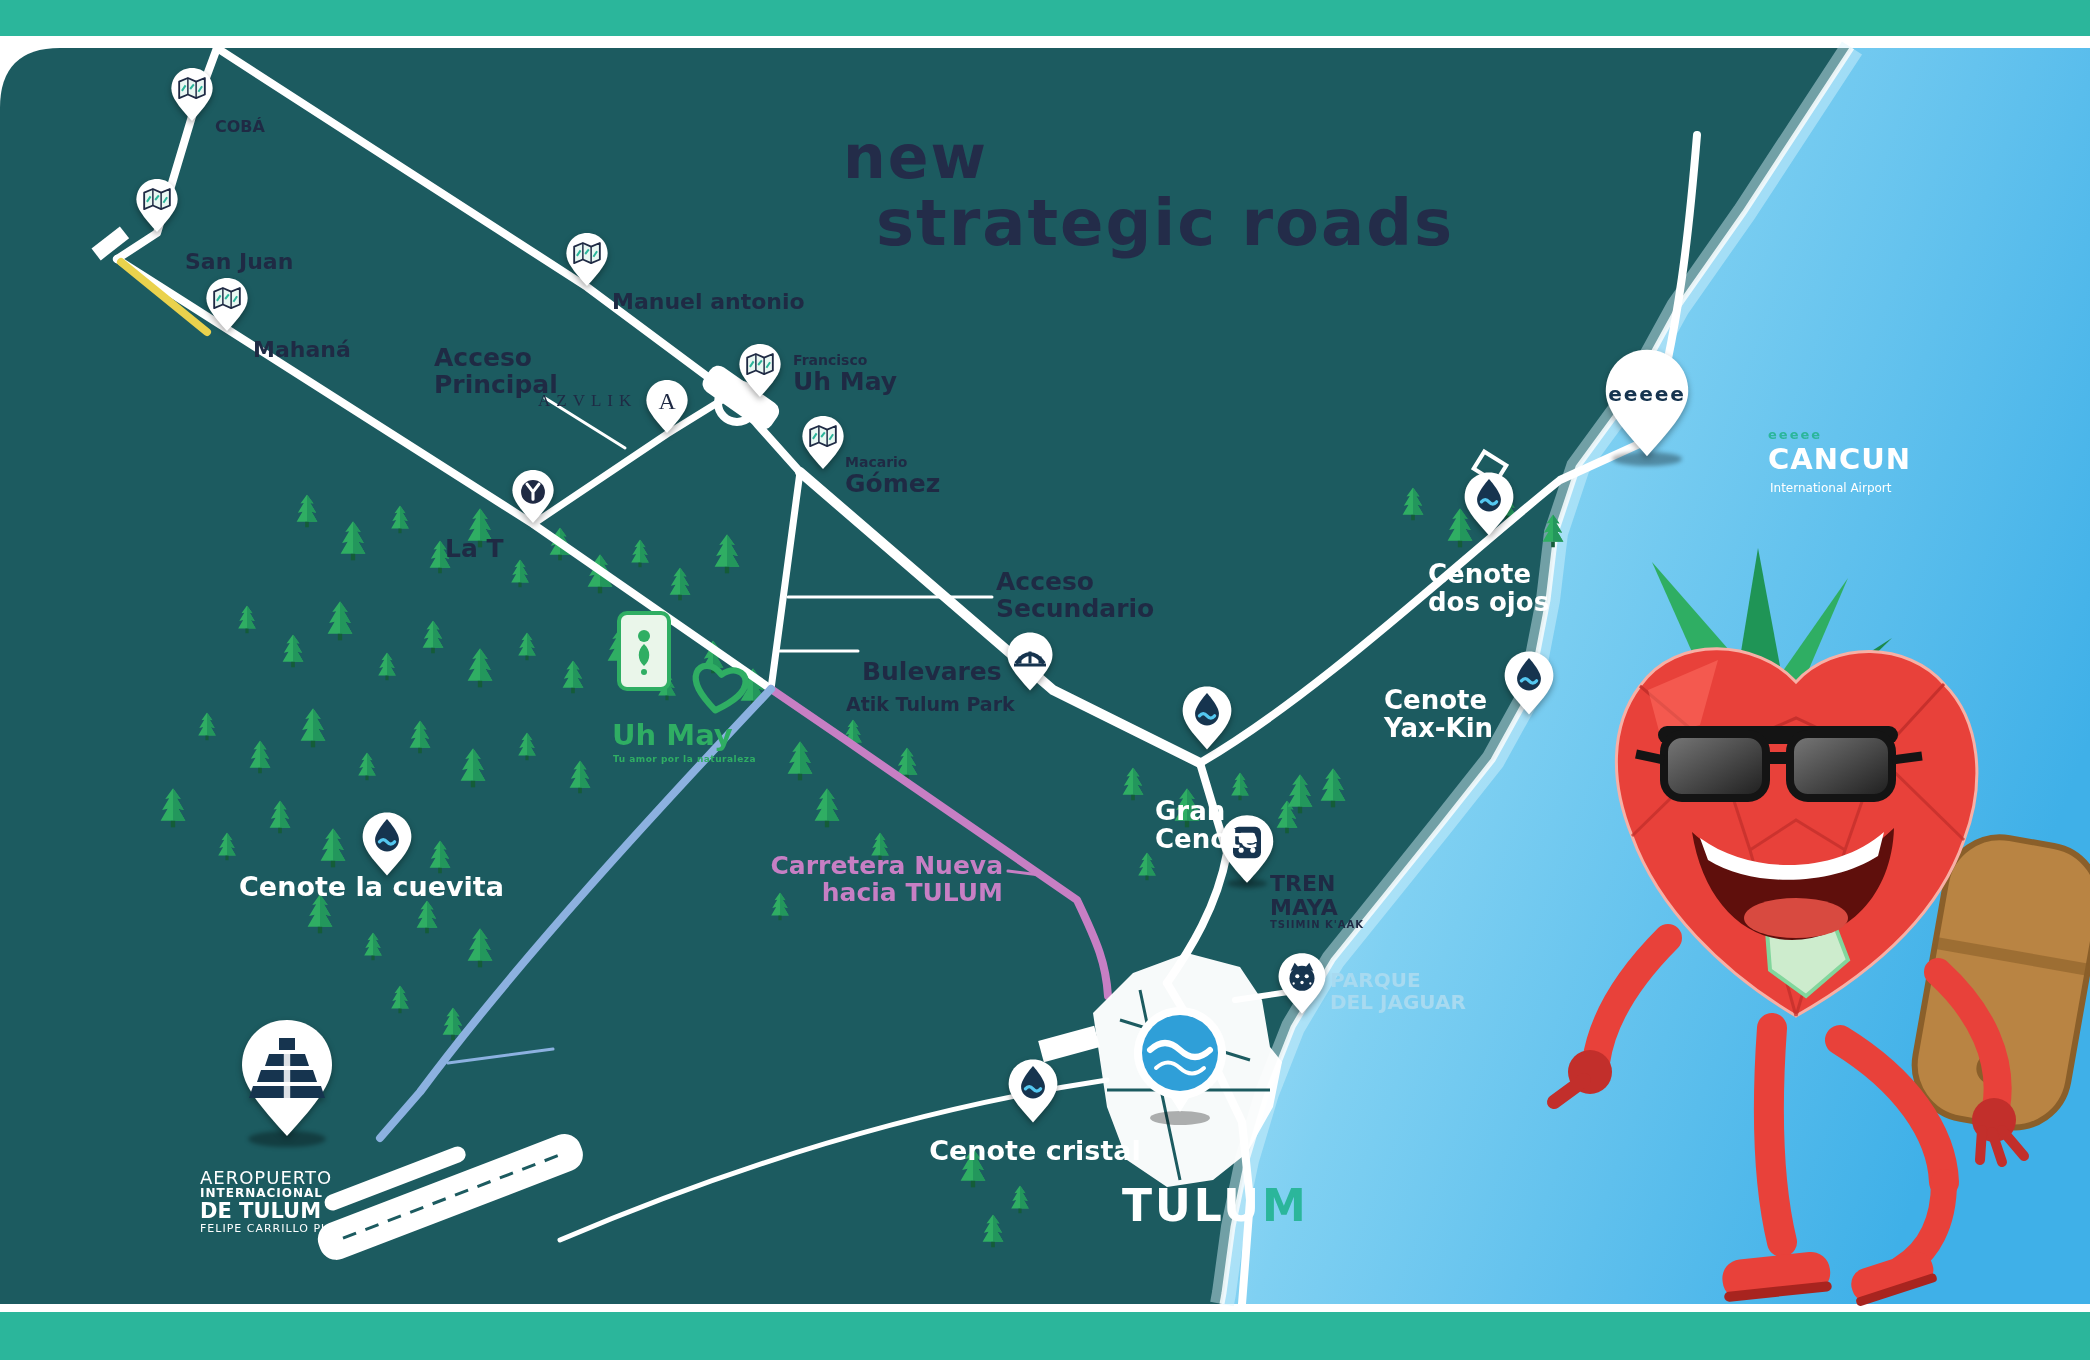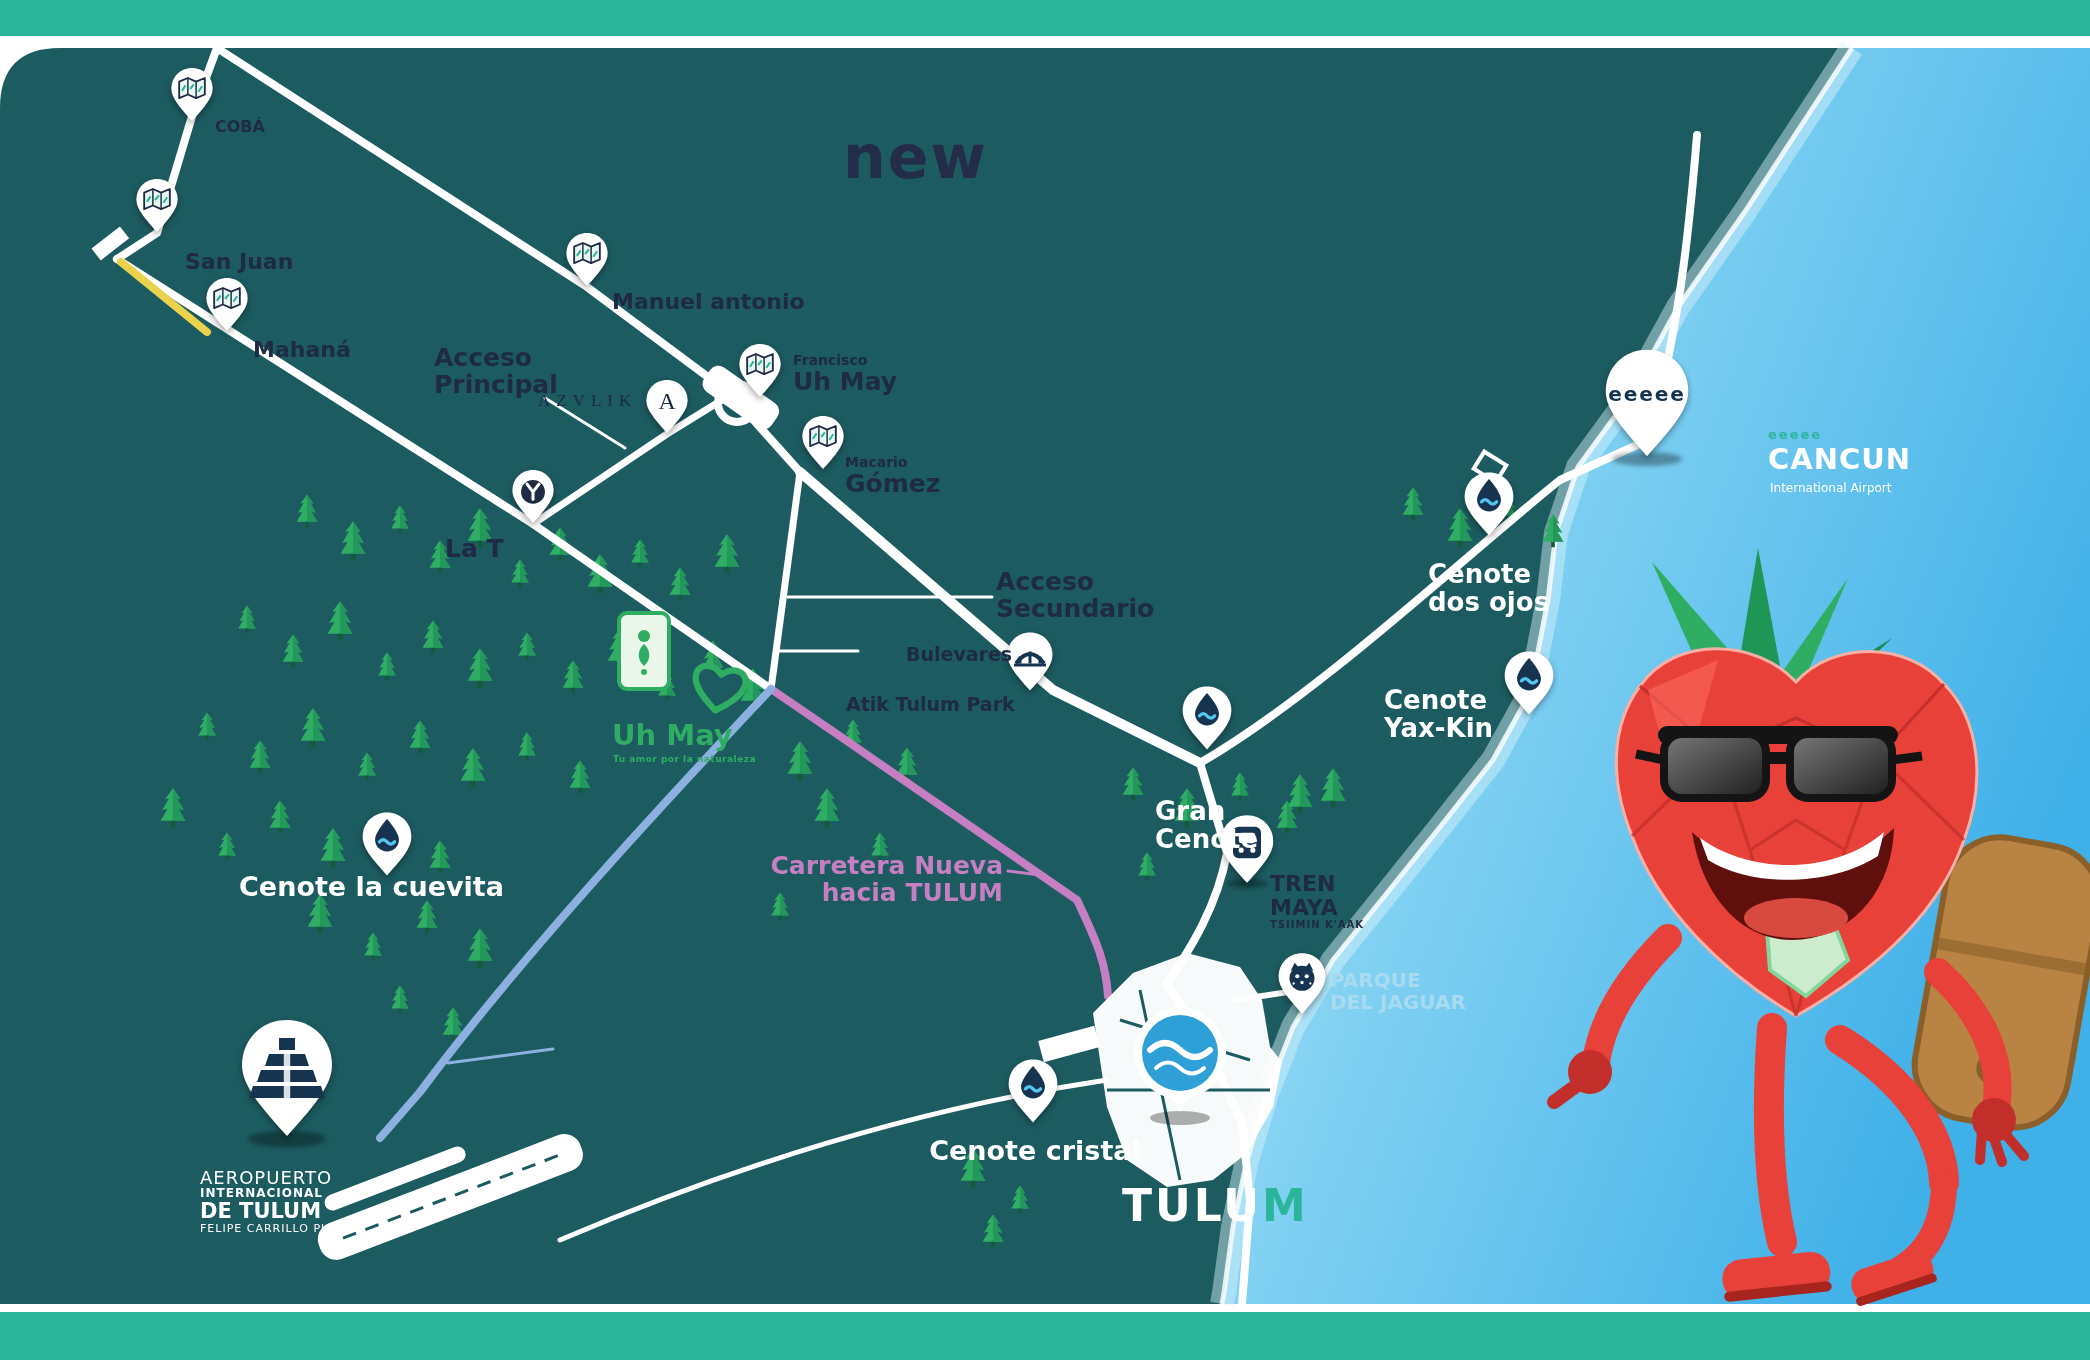--- a/index.html
+++ b/index.html
@@ -217,20 +217,21 @@
       <circle cx="1180" cy="1053" r="38" fill="#2f9fd8"></circle>
       <path d="M1150 1050 q15 -14 30 0 q15 14 30 0" stroke="#ffffff" stroke-width="6" fill="none" stroke-linecap="round"></path>
       <path d="M1156 1068 q12 -11 24 0 q12 11 24 0" stroke="#ffffff" stroke-width="4" fill="none" stroke-linecap="round"></path>
     </g>
   </svg>
 
   <div class="bar top"></div>
   <div class="bar bottom"></div>
 
   <div class="title" id="title-new">new</div>
+  <div class="title" id="title-main">strategic roads</div>
 
   <div class="pin-shadow" style="left:1612px;top:452px;width:70px;height:14px;"></div>
   <div class="pin-shadow" style="left:248px;top:1131px;width:78px;height:16px;"></div>
   <div class="pin-shadow" style="left:1227px;top:879px;width:40px;height:9px;"></div>
 
   <div class="pin" style="left:170px;top:67px;width:44px;height:55px;">
     <svg viewBox="0 0 48 60">
         <use href="#pin-body"></use>
         <g>
           <use href="#icon-map"></use>
@@ -389,21 +390,21 @@
   <div class="lbl" style="left:445px;top:535px;font-size:25px;">La T</div>
 
   <div class="lbl two-line" style="left:434px;top:344px;font-size:25px;">
     <div>Acceso</div>
     <div>Principal</div>
   </div>
   <div class="lbl two-line" style="left:996px;top:568px;font-size:25px;">
     <div>Acceso</div>
     <div>Secundario</div>
   </div>
-  <div class="lbl" style="left:862px;top:644px;font-size:19px;margin-left:44px;">Bulevares</div>
+  <div class="lbl" style="left:862px;top:658px;font-size:25px;">Bulevares</div>
   <div class="lbl" style="left:846px;top:694px;font-size:19px;">Atik Tulum Park</div>
 
   <div class="uhmay-box">
     <svg width="30" height="54" viewBox="0 0 30 54">
       <circle cx="15" cy="12" r="6" fill="#2fae63"></circle>
       <path d="M15 20 C8 26 8 36 15 42 C22 36 22 26 15 20 Z" fill="#2fae63"></path>
       <circle cx="15" cy="48" r="3" fill="#2fae63"></circle>
     </svg>
   </div>
   <svg class="uhmay-heart" width="62" height="58" viewBox="0 0 60 56">

